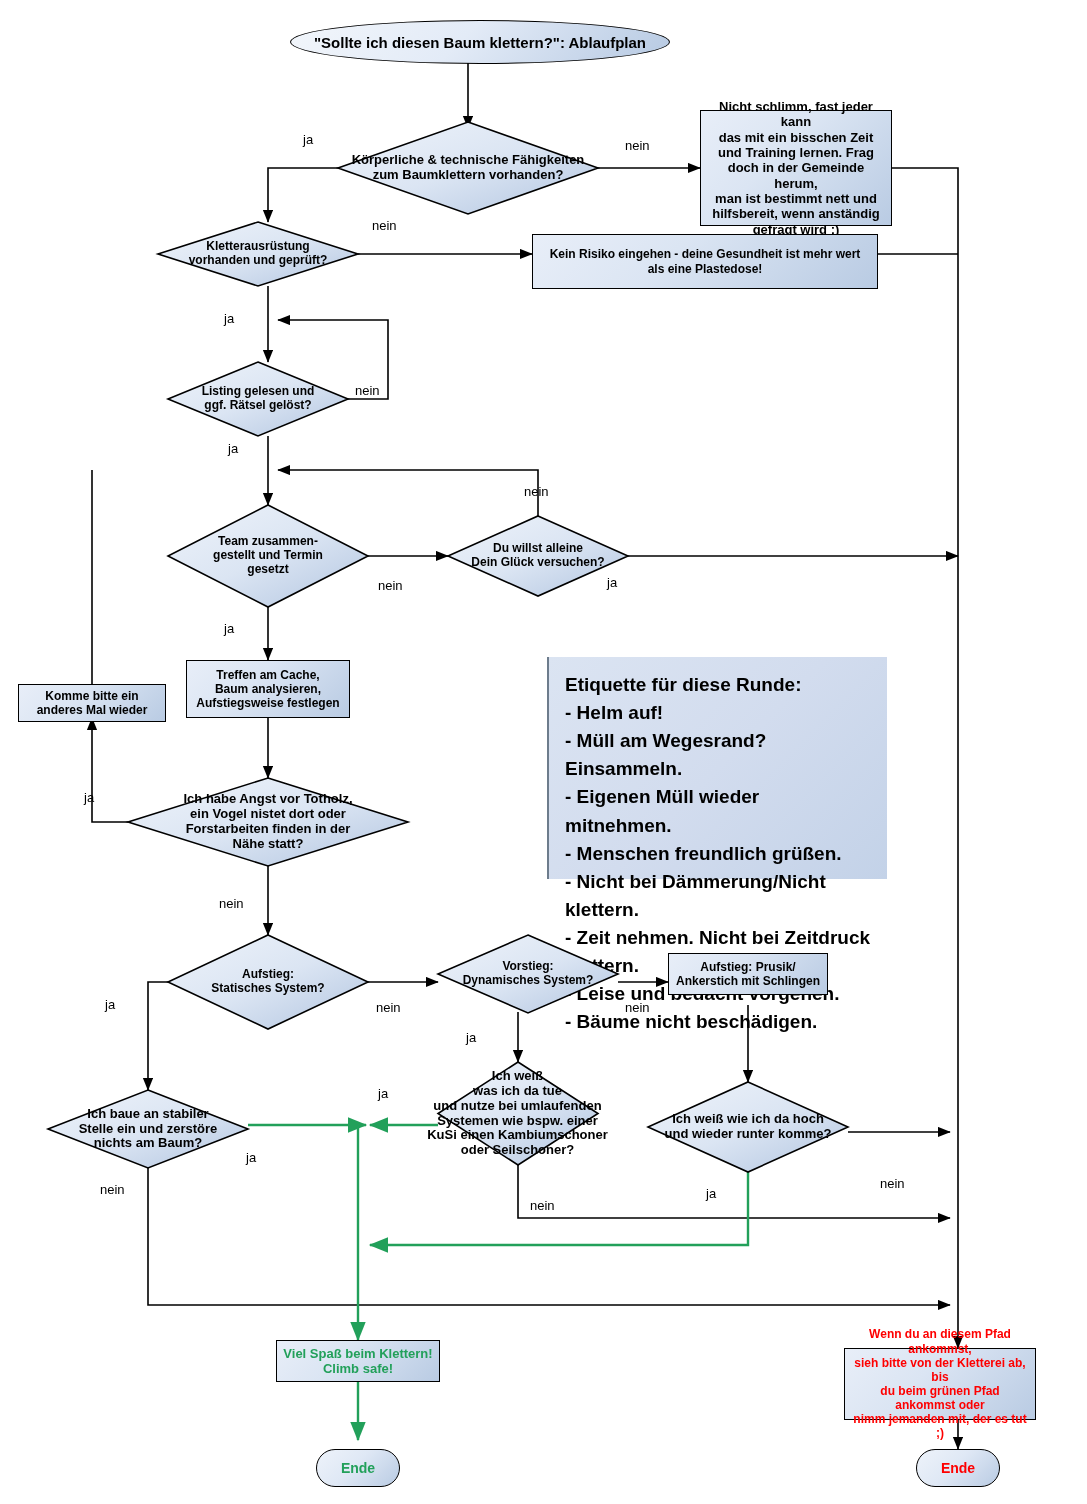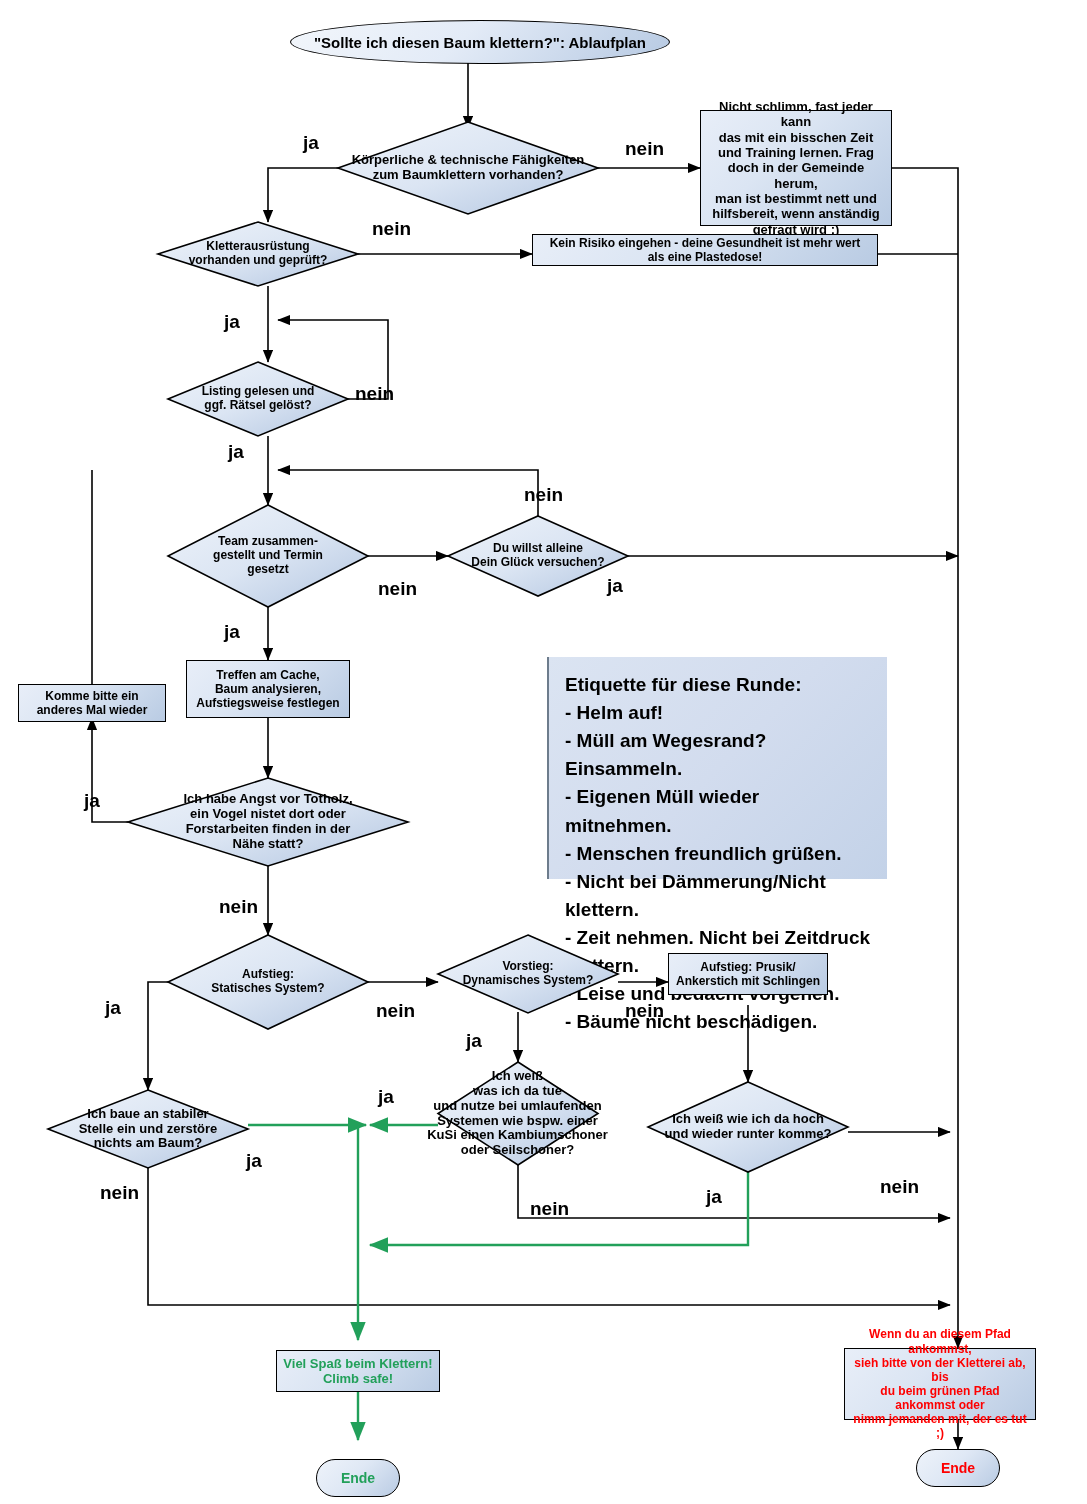--- a/index.html
+++ b/index.html
@@ -11,24 +11,24 @@
        font-weight:bold;color:#000;line-height:1.18;}
   .term{border:1.5px solid #000;border-radius:999px;
        background:linear-gradient(135deg,#eef3fa 0%,#dfe8f5 45%,#b9cbe3 100%);font-weight:bold;}
   .ellipse{border:1.5px solid #000;border-radius:50%;
        background:linear-gradient(135deg,#f2f6fb 0%,#e3ebf7 45%,#b6c9e2 100%);font-weight:bold;}
   .diamond-wrap{position:absolute;}
   .diamond-wrap svg{position:absolute;left:0;top:0;overflow:visible;}
   .dlabel{position:absolute;left:0;top:0;width:100%;height:100%;display:flex;align-items:center;
           justify-content:center;text-align:center;font-weight:bold;line-height:1.15;color:#000;
           pointer-events:none;}
-  .elabel{position:absolute;font-weight:bold;font-size:19px;color:#000;white-space:nowrap;}
+  .elabel{position:absolute;font-weight:normal;font-size:13px;color:#000;white-space:nowrap;}
   .etiq{position:absolute;box-sizing:border-box;background:linear-gradient(135deg,#dbe4f2 0%,#d2dcee 50%,#c3d2e8 100%);
         border-left:2px solid #6d7c8c;font-weight:bold;font-size:19px;line-height:1.48;color:#000;padding:14px 16px;}
-  .green-text{color:#22a05a;margin-top:10px;}
+  .green-text{color:#22a05a;}
   .red-text{color:#fe0000;}
   .t11{font-size:13px;}
   .t12{font-size:12px;}
   .t13{font-size:13px;}
   .t14{font-size:14px;}
   .t15{font-size:15px;}
 </style>
 </head>
 <body>
 
@@ -146,21 +146,21 @@
   <div class="diamond-wrap" style="left:158px;top:222px;width:200px;height:64px;">
     <svg width="200" height="64">
       <polygon points="100,0 200,32 100,64 0,32" fill="url(#g1)" stroke="#000" stroke-width="1.6"></polygon>
     </svg>
     <div class="dlabel t12" style="white-space:pre-line;">Kletterausrüstung
 vorhanden und geprüft?</div>
   </div>
   <div class="elabel" style="left:372px;top:218px;">nein</div>
   <div class="elabel" style="left:224px;top:311px;">ja</div>
 
-  <div class="node box t12" style="left:532px;top:234px;width:346px;height:32px;padding:6px 6px;">
+  <div class="node box t12" style="left:532px;top:234px;width:346px;height:55px;padding:6px 6px;">
     <span style="white-space:pre-line;">Kein Risiko eingehen - deine Gesundheit ist mehr wert
 als eine Plastedose!</span>
   </div>
 
   <div class="diamond-wrap" style="left:168px;top:362px;width:180px;height:74px;">
     <svg width="180" height="74">
       <polygon points="90,0 180,37 90,74 0,37" fill="url(#g1)" stroke="#000" stroke-width="1.6"></polygon>
     </svg>
     <div class="dlabel t12" style="white-space:pre-line;">Listing gelesen und
 ggf. Rätsel gelöst?</div>

